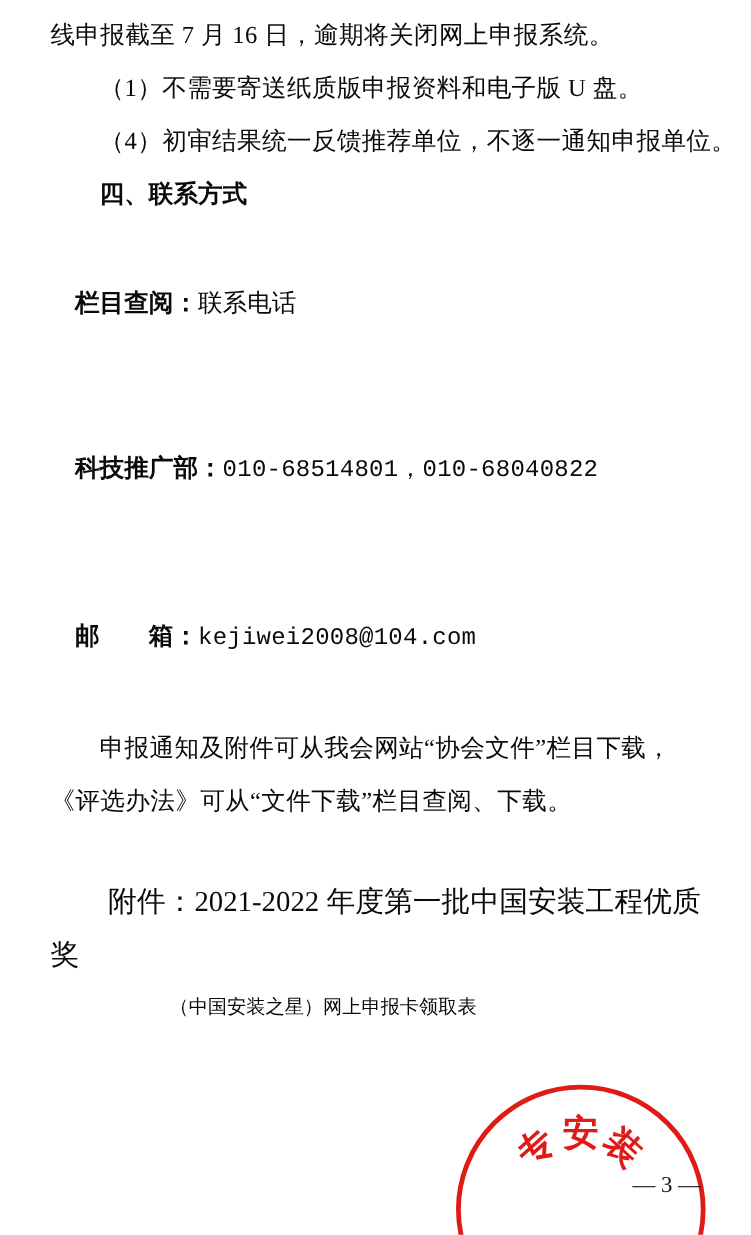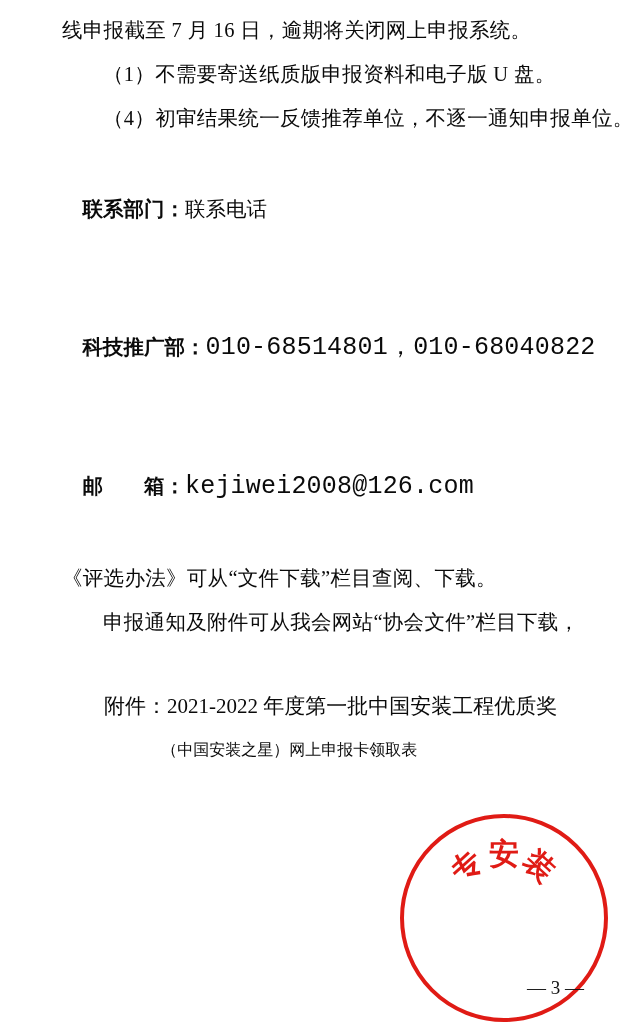--- a/index.html
+++ b/index.html
@@ -11,21 +11,21 @@
     width: 626px;
     height: 1029px;
     position: relative;
     font-family: "Liberation Serif", "DejaVu Serif", serif;
     color: #0a0a0a;
     overflow: hidden;
   }
   .page {
     position: absolute;
     inset: 0;
-    padding: 0 62px;
+    padding: 0 42px;
     box-sizing: border-box;
     border-radius: 21px;
   }
   .line {
     font-size: 20.5px;
     line-height: 44px;
     letter-spacing: 0.3px;
     white-space: nowrap;
   }
   .indent1 { text-indent: 2em; }
@@ -40,26 +40,26 @@
     text-indent: 2em;
   }
   .contact-line {
     font-size: 20.5px;
     line-height: 46px;
     text-indent: 2em;
     white-space: pre;
   }
   .mono {
     font-family: "Liberation Mono", "DejaVu Sans Mono", monospace;
-    font-size: 25px;
+    font-size: 20px;
     letter-spacing: 0.2px;
   }
   .gap-md { height: 40px; }
   .attach-line1 {
-    font-size: 21px;
+    font-size: 24px;
     line-height: 44px;
     text-indent: 2em;
   }
   .attach-line2 {
     font-size: 16px;
     line-height: 44px;
     padding-left: 6.2em;
   }
 
   
@@ -106,33 +106,34 @@
 </style>
 </head>
 <body>
 
 <div class="page">
 
   <div class="line first-line">线申报截至 7 月 16 日，逾期将关闭网上申报系统。</div>
   <div class="line indent1">（1）不需要寄送纸质版申报资料和电子版 U 盘。</div>
   <div class="line indent1">（4）初审结果统一反馈推荐单位，不逐一通知申报单位。</div>
 
+  <div class="heading">四、联系方式</div>
 
   <div class="contact-line">
-    <span class="bold">联系部门：</span><span>联系电话</span>
+    <span class="bold">栏目查阅：</span><span>联系电话</span>
   </div>
   <div class="contact-line">
     <span class="bold">科技推广部：</span><span class="mono">010-68514801，010-68040822</span>
   </div>
   <div class="contact-line">
-    <span class="bold">邮　　箱：</span><span class="mono">kejiwei2008@126.com</span>
+    <span class="bold">邮　　箱：</span><span class="mono">kejiwei2008@104.com</span>
   </div>
 
+  <div class="line indent1">申报通知及附件可从我会网站“协会文件”栏目下载，</div>
   <div class="line">《评选办法》可从“文件下载”栏目查阅、下载。</div>
-  <div class="line indent1">申报通知及附件可从我会网站“协会文件”栏目下载，</div>
 
   <div class="gap-md"></div>
 
   <div class="attach-line1">附件：2021-2022 年度第一批中国安装工程优质奖</div>
   <div class="attach-line2">（中国安装之星）网上申报卡领取表</div>
 
   <div class="seal-area">
     <div class="seal">
       <div class="seal-inner">
         <span class="seal-char sc0">安</span>

